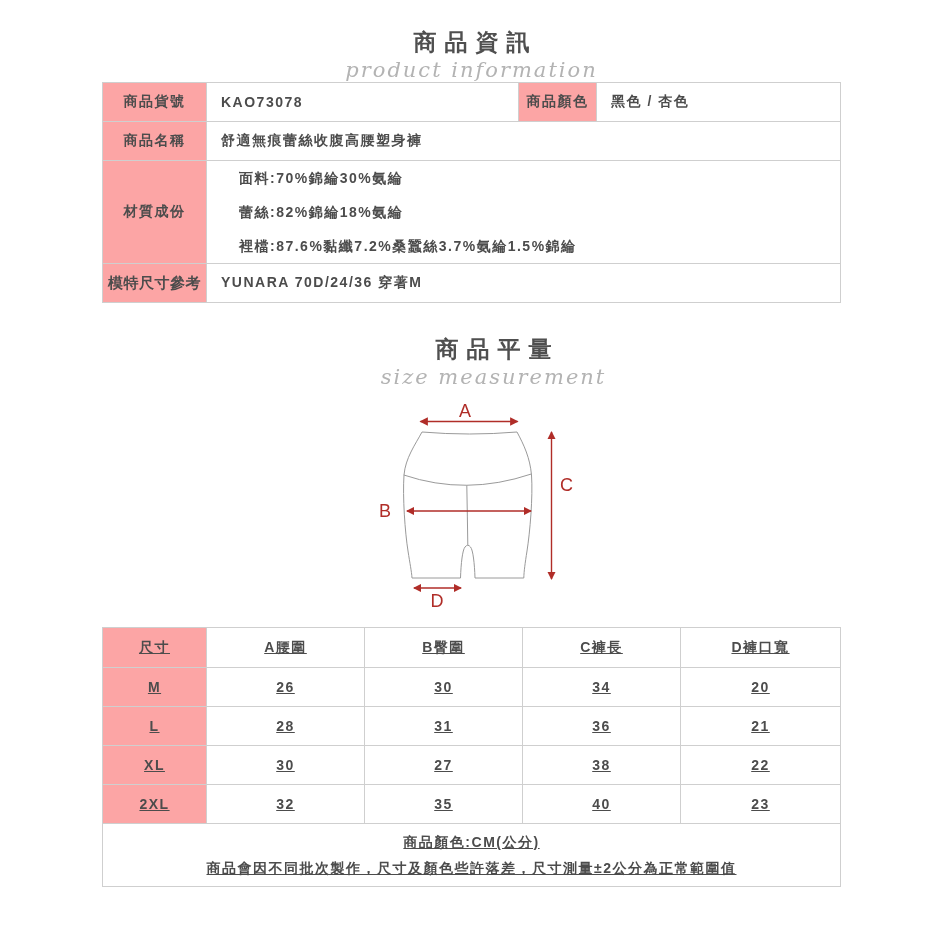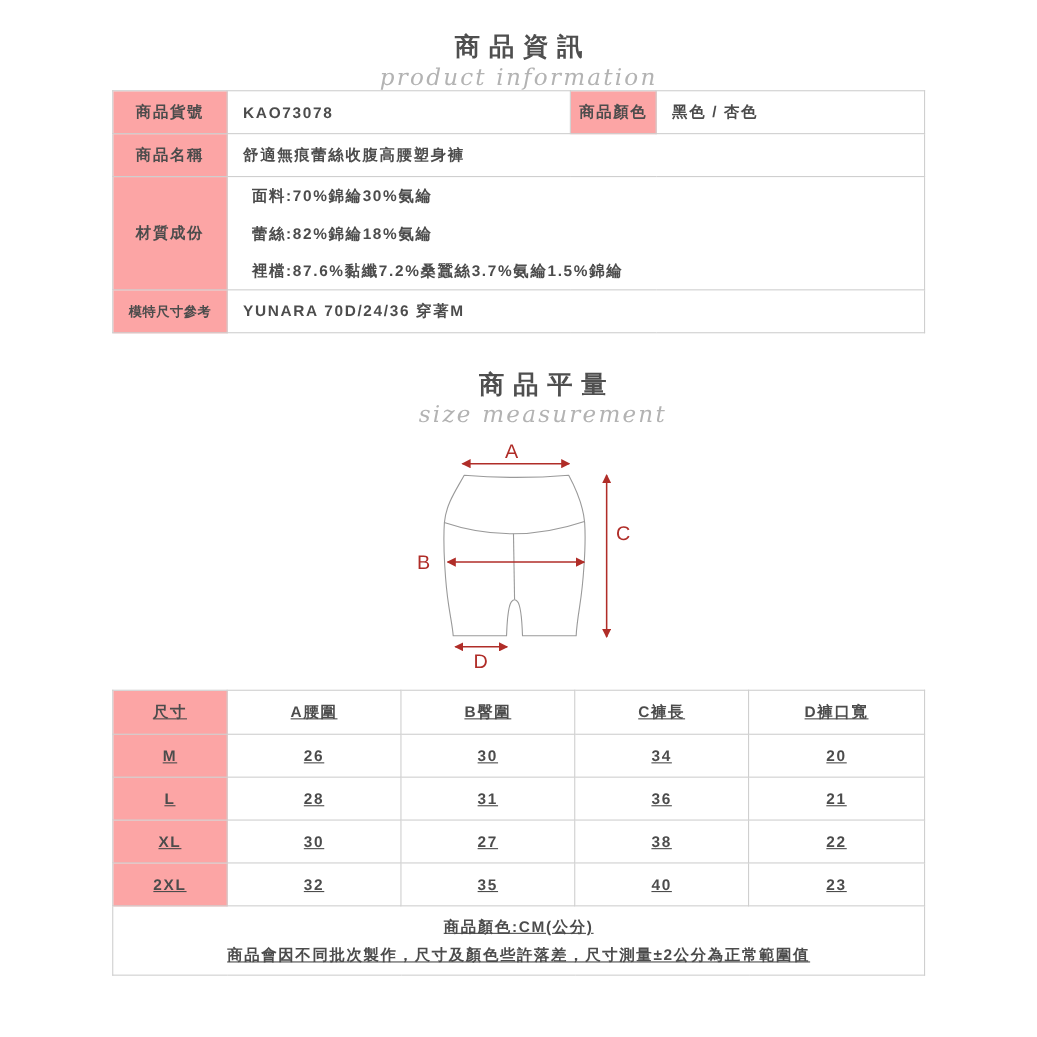--- a/index.html
+++ b/index.html
@@ -30,23 +30,23 @@
   }
   table.tbl td {
     border:1px solid #cfcfcf; font-size:14px; font-weight:bold;
     letter-spacing:1.5px; color:#4c4c4c;
   }
   td.lab { background:#fca5a5; text-align:center; padding:4px 2px; }
   td.val { text-align:left; padding:0 14px; }
   .info-table { margin-top:22px; }
   .info-table tr { height:39px; }
   .info-table tr.materials { height:103px; }
-  .info-table td.multi { padding:0 22px; }
+  .info-table td.multi { padding:0 32px; }
   .info-table td.multi div { line-height:34px; white-space:nowrap; }
-  .info-table td.lab.small { letter-spacing:0.5px; font-size:12px; }
+  .info-table td.lab.small { letter-spacing:0.5px; font-size:15px; }
 
   
   .diagram { width:240px; margin:8px auto 0; transform:translateX(9px); }
   .diagram svg { display:block; }
   .diag-label { font-size:18px; font-family:"Liberation Sans","DejaVu Sans",sans-serif; }
 
   
   .size-table { margin-top:13px;text-decoration:underline; }
   .size-table tr.hd { height:40px; }
   .size-table tr.dr { height:39px; }

